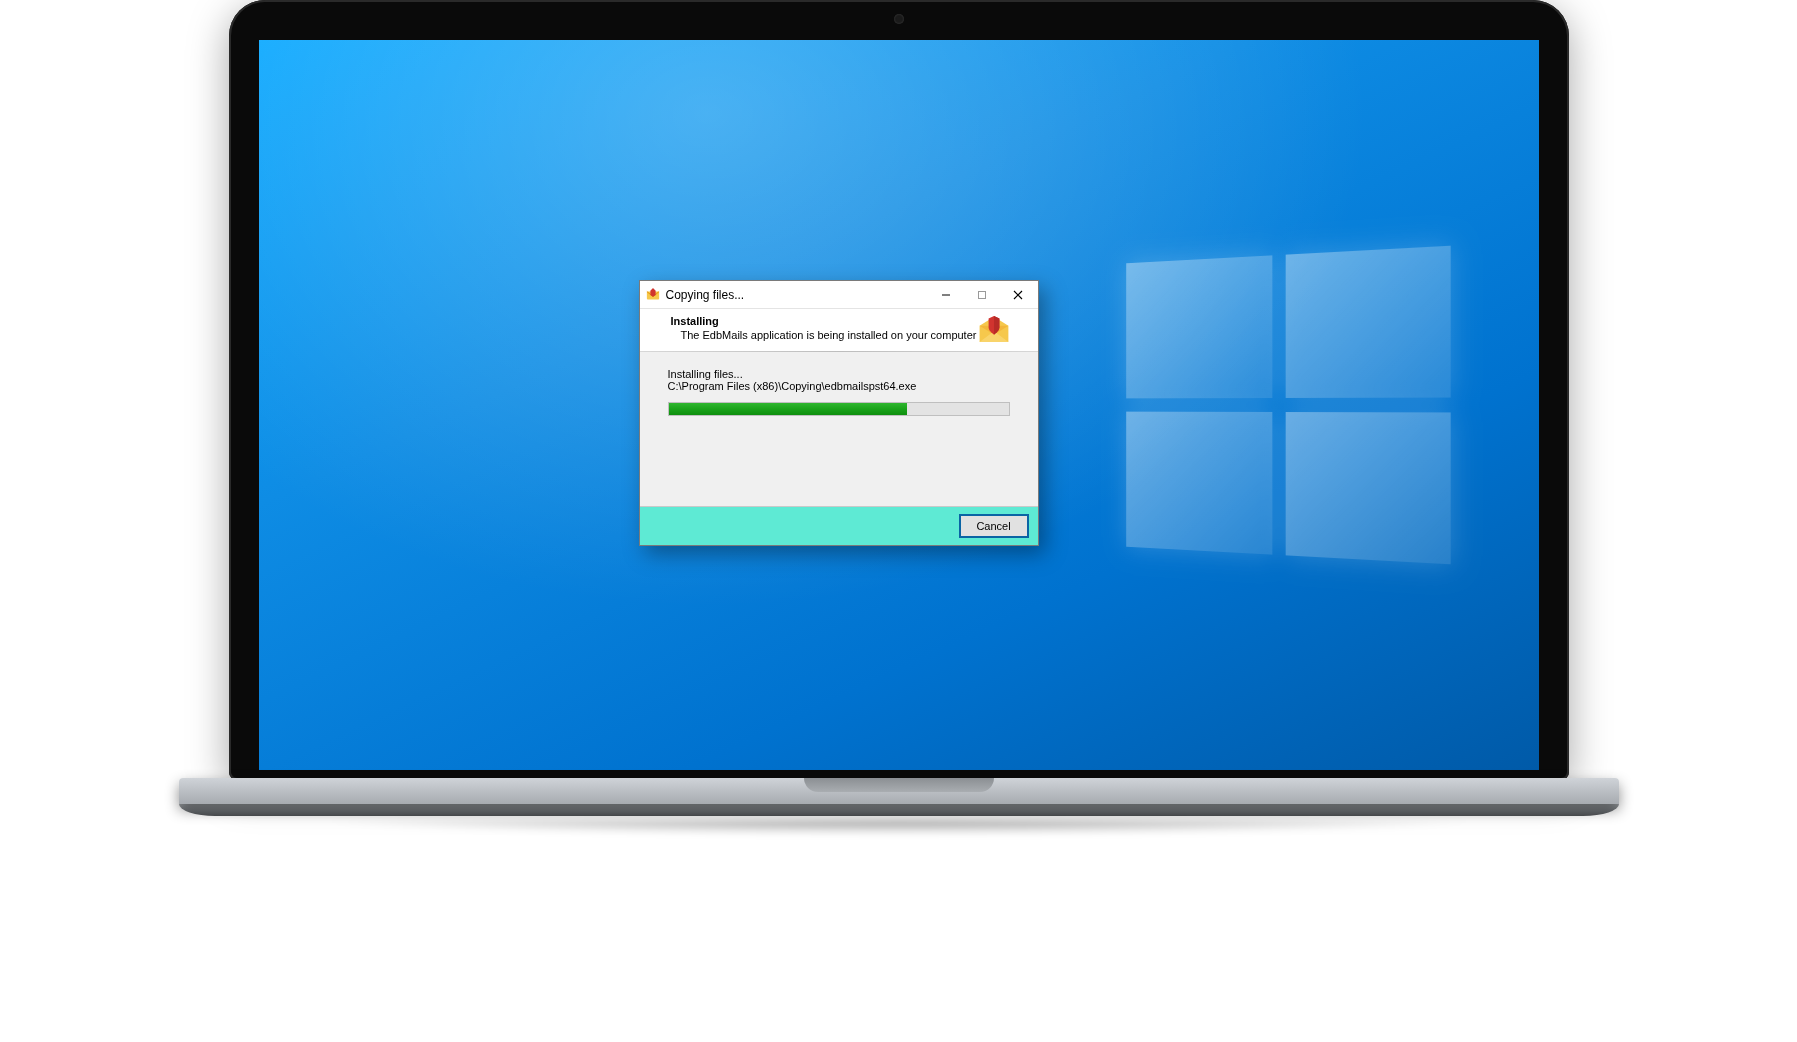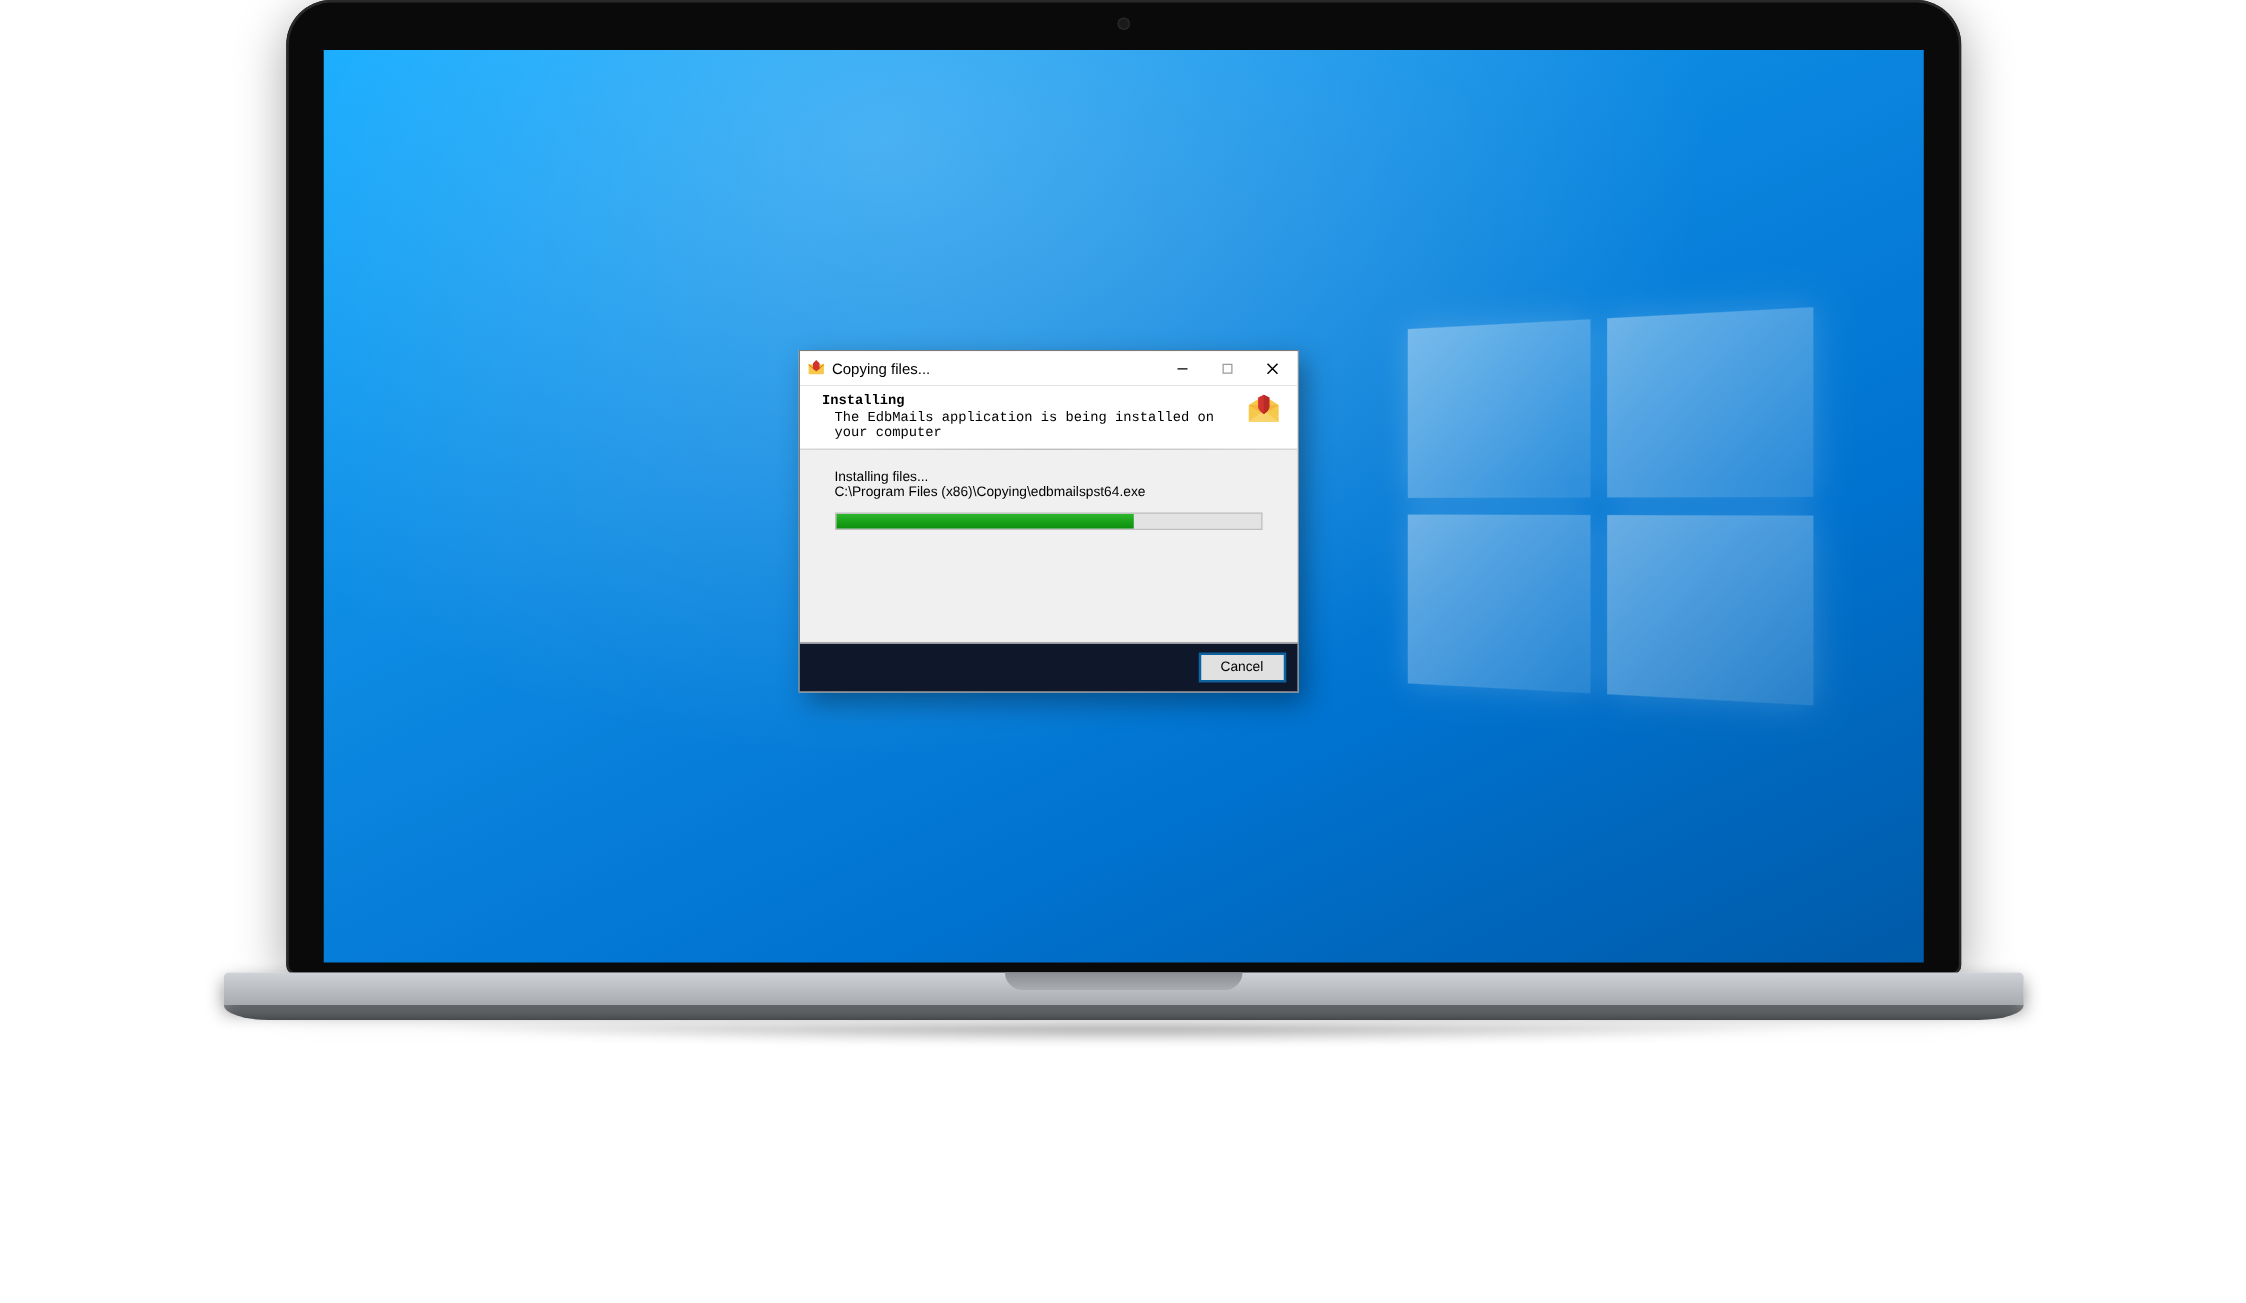--- a/index.html
+++ b/index.html
@@ -102,26 +102,25 @@
     width: 36px; height: 28px;
     display: inline-flex; align-items: center; justify-content: center;
     color: #000;
   }
   .winbtn svg { width: 10px; height: 10px; }
   .winbtn.max { color: #9a9a9a; }
 
   .header {
     display: flex;
     align-items: flex-start;
-    justify-content: flex-end;
+    justify-content: center;
     padding: 6px 12px 6px 18px;
     border-bottom: 1px solid #c9c9c9;
     background: #ffffff;
     position: relative;
-    font-family: Liberation Mono, monospace;
   }
   .header::after{
     content:"";
     position:absolute; left:0; right:0; bottom:-1px; height:1px;
     background: linear-gradient(to right, #d7d7d7, #bdbdbd, #d7d7d7);
   }
   .header .h-left .h-title { font-weight: 700; font-size: 11px; }
   .header .h-left .h-sub   { font-size: 11px; color: #000; padding-left: 10px; margin-top:2px;}
   .header .h-icon { width: 36px; height: 30px; }
 
@@ -143,21 +142,21 @@
     position: absolute; left:0; top:0; bottom:0;
     width: 70%;
     background: linear-gradient(to bottom, #2fb62f 0%, #1aa31a 50%, #0e8f0e 100%);
   }
 
   .footer {
     border-top: 1px solid #c9c9c9;
     padding: 8px 10px;
     display: flex;
     justify-content: flex-end;
-    background: #0f172a;
+    background: #5eead4;
     text-align: right;
   }
   .btn {
     min-width: 68px;
     height: 22px;
     font-size: 11px;
     background: #e1e1e1;
     border: 1px solid #0a64a4;
     outline: 1px solid #0a64a4;
     outline-offset: 0;

